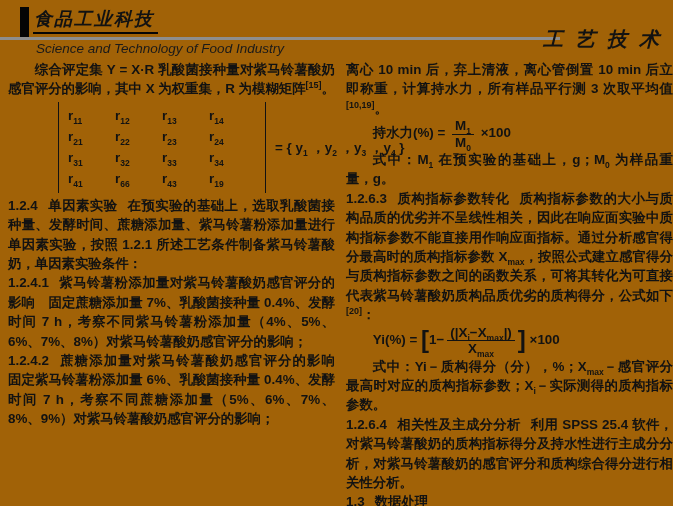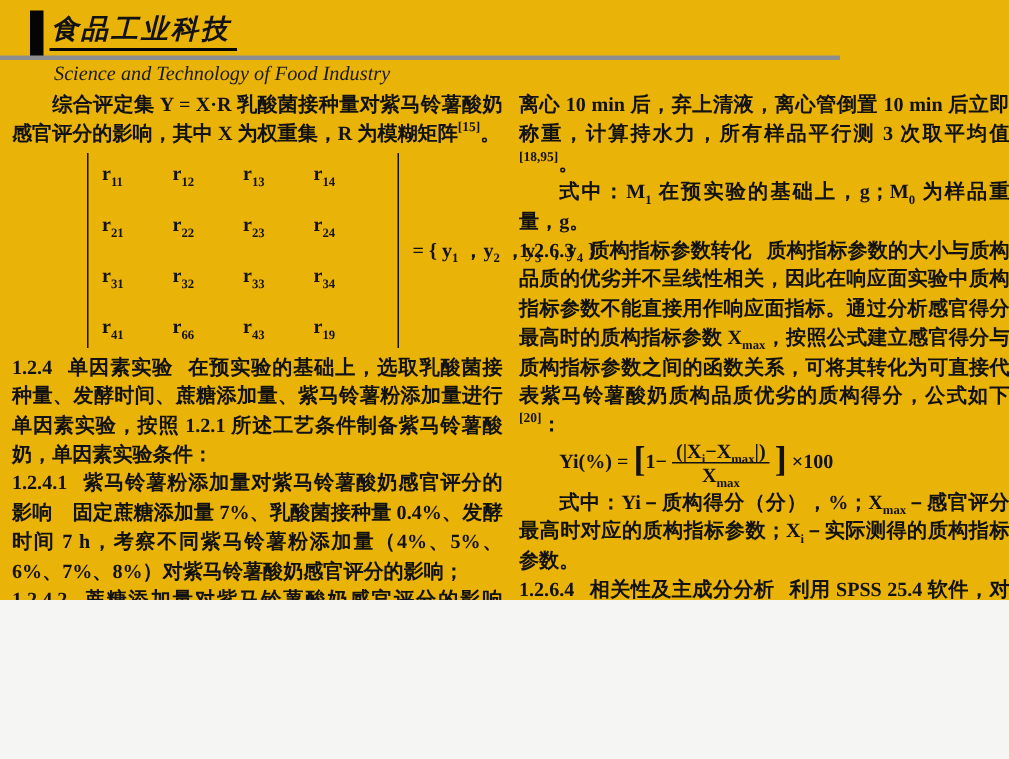--- a/index.html
+++ b/index.html
@@ -1,17 +1,17 @@
 <!DOCTYPE html>
 <html><head>
 <meta charset="utf-8">
 <style>
   html,body{margin:0;padding:0;background:#f5f5f3;}
-  .page{position:relative;width:673px;height:400px;background:#eab308;overflow:hidden;
-        font-family:Liberation Serif, serif;color:#121212;}
+  .page{position:relative;width:673px;height:506px;background:#a16207;overflow:hidden;
+        font-family:Liberation Sans, sans-serif;color:#121212;}
   
   .hdr{position:absolute;top:0;left:0;width:673px;height:58px;}
   .logo-bar{position:absolute;left:20px;top:7px;width:9px;height:31px;background:#050505;}
   .logo-text{position:absolute;left:33px;top:7px;font-size:18px;font-weight:bold;font-style:italic;
              letter-spacing:2px;border-bottom:2px solid #050505;padding:0 4px 1px 1px;white-space:nowrap;}
   .gray-rule{position:absolute;left:0;top:37px;width:560px;height:3px;background:#8e8e8e;}
   .subtitle{position:absolute;left:36px;top:41px;font-size:13.5px;font-style:italic;white-space:nowrap;color:#1a1a1a;}
   .col-title{position:absolute;right:2px;top:26px;font-size:20px;font-weight:bold;font-style:italic;
              letter-spacing:12px;white-space:nowrap;}
   
@@ -25,34 +25,35 @@
   .sec-title{font-weight:bold;padding-right:10px;}
   .bold{font-weight:bold;}
   
   .formula{margin:1px 0 2px 0;padding-left:2em;white-space:nowrap;}
   .frac{display:inline-block;vertical-align:middle;text-align:center;line-height:1.15;margin:0 3px;}
   .frac .num{display:block;border-bottom:1.4px solid #121212;padding:0 3px;}
   .frac .den{display:block;padding:0 3px;}
   .bigb{font-size:24px;vertical-align:middle;font-weight:600;position:relative;top:-1px;}
   
   .matrix-wrap{display:flex;align-items:center;margin:3px 0 3px 50px;}
-  .matrix{display:grid;grid-template-columns:repeat(4,47px);row-gap:18px;line-height:16px;
+  .matrix{display:grid;grid-template-columns:repeat(4,47px);row-gap:5px;line-height:16px;
           border-left:1.6px solid #121212;border-right:1.6px solid #121212;padding:6px 9px;}
   .matrix-eq{margin-left:9px;white-space:nowrap;}
 </style>
 </head>
 <body>
 
 <div class="page">
 
   <div class="hdr">
     <div class="logo-bar"></div>
     <div class="logo-text">食品工业科技</div>
     <div class="gray-rule"></div>
     <div class="subtitle">Science  and  Technology  of  Food  Industry</div>
+    <div class="col-title">工艺技术</div>
   </div>
 
   <div class="content">
 
     <div class="col">
       <p class="indent"><span>综合评定集 Y = X·R 乳酸菌接种量对紫马铃薯酸奶感官评分的影响，其中 X 为权重集，R 为模糊矩阵</span><span class="ref">[15]</span><span>。</span></p>
 
 
       <div class="matrix-wrap">
         <div class="matrix">
@@ -78,22 +79,23 @@
 
       <p><span class="sec-num">1.2.4</span><span class="sec-title">单因素实验</span><span>在预实验的基础上，选取乳酸菌接种量、发酵时间、蔗糖添加量、紫马铃薯粉添加量进行单因素实验，按照 1.2.1 所述工艺条件制备紫马铃薯酸奶，单因素实验条件：</span></p>
 
       <p><span class="sec-num">1.2.4.1</span><span>紫马铃薯粉添加量对紫马铃薯酸奶感官评分的影响　固定蔗糖添加量 7%、乳酸菌接种量 0.4%、发酵时间 7 h，考察不同紫马铃薯粉添加量（4%、5%、6%、7%、8%）对紫马铃薯酸奶感官评分的影响；</span></p>
 
       <p><span class="sec-num">1.2.4.2</span><span>蔗糖添加量对紫马铃薯酸奶感官评分的影响　固定紫马铃薯粉添加量 6%、乳酸菌接种量 0.4%、发酵时间 7 h，考察不同蔗糖添加量（5%、6%、7%、8%、9%）对紫马铃薯酸奶感官评分的影响；</span></p>
 
     </div>
 
     <div class="col">
-      <p><span>离心 10 min 后，弃上清液，离心管倒置 10 min 后立即称重，计算持水力，所有样品平行测 3 次取平均值</span><span class="ref">[18,95]</span><span>。</span></p>
+      <p><span>离心 10 min 后，弃上清液，离心管倒置 10 min 后立即称重，计算持水力，所有样品平行测 3 次取平均值</span><span class="ref">[10,19]</span><span>。</span></p>
 
+      <p class="formula"><span>持水力(%) = </span><span class="frac"><span class="num"><span>M</span><sub>1</sub></span><span class="den"><span>M</span><sub>0</sub></span></span><span> ×100</span></p>
 
       <p class="indent"><span>式中：M</span><sub>1</sub><span> 在预实验的基础上，g；M</span><sub>0</sub><span> 为样品重量，g。</span></p>
 
       <p><span class="sec-num">1.2.6.3</span><span class="sec-title">质构指标参数转化</span><span>质构指标参数的大小与质构品质的优劣并不呈线性相关，因此在响应面实验中质构指标参数不能直接用作响应面指标。通过分析感官得分最高时的质构指标参数 X</span><sub>max</sub><span>，按照公式建立感官得分与质构指标参数之间的函数关系，可将其转化为可直接代表紫马铃薯酸奶质构品质优劣的质构得分，公式如下</span><span class="ref">[20]</span><span>：</span></p>
 
       <p class="formula"><span>Yi(%) = </span><span class="bigb">[</span><span>1−</span><span class="frac"><span class="num"><span>(|X</span><sub>i</sub><span>−X</span><sub>max</sub><span>|)</span></span><span class="den"><span>X</span><sub>max</sub></span></span><span class="bigb">]</span><span> ×100</span></p>
 
       <p class="indent"><span>式中：Yi－质构得分（分），%；X</span><sub>max</sub><span>－感官评分最高时对应的质构指标参数；X</span><sub>i</sub><span>－实际测得的质构指标参数。</span></p>
 
       <p><span class="sec-num">1.2.6.4</span><span class="sec-title">相关性及主成分分析</span><span>利用 SPSS 25.4 软件，对紫马铃薯酸奶的质构指标得分及持水性进行主成分分析，对紫马铃薯酸奶的感官评分和质构综合得分进行相关性分析。</span></p>

